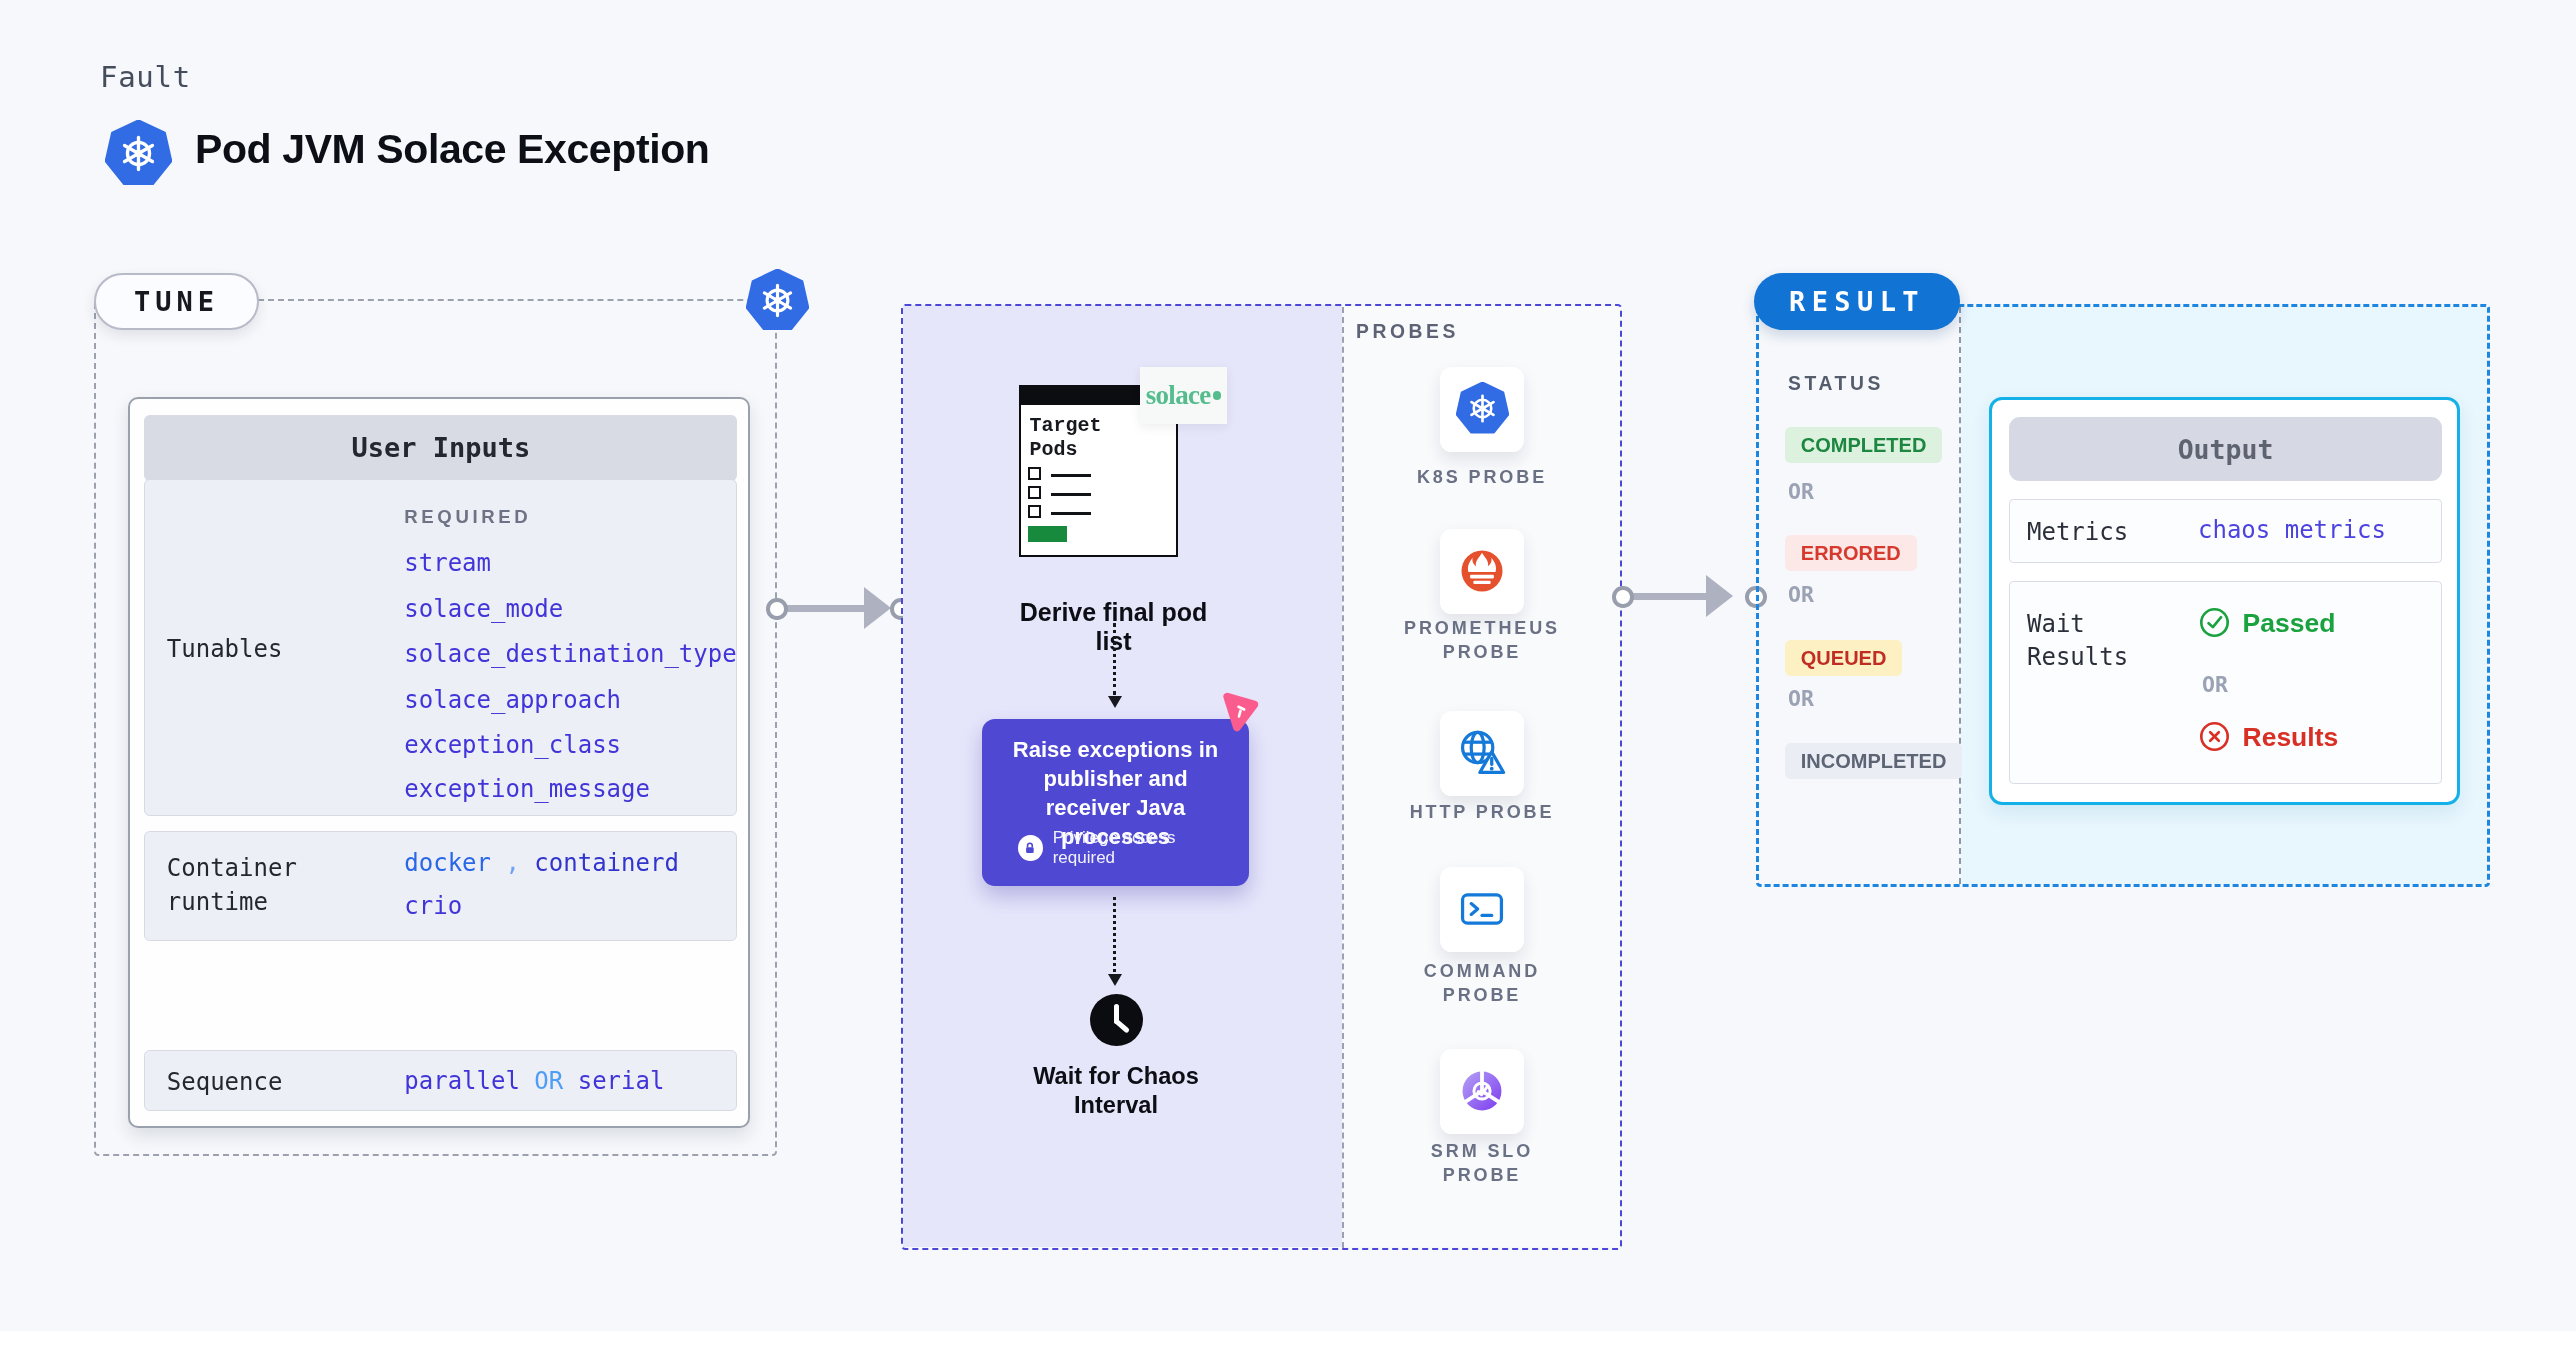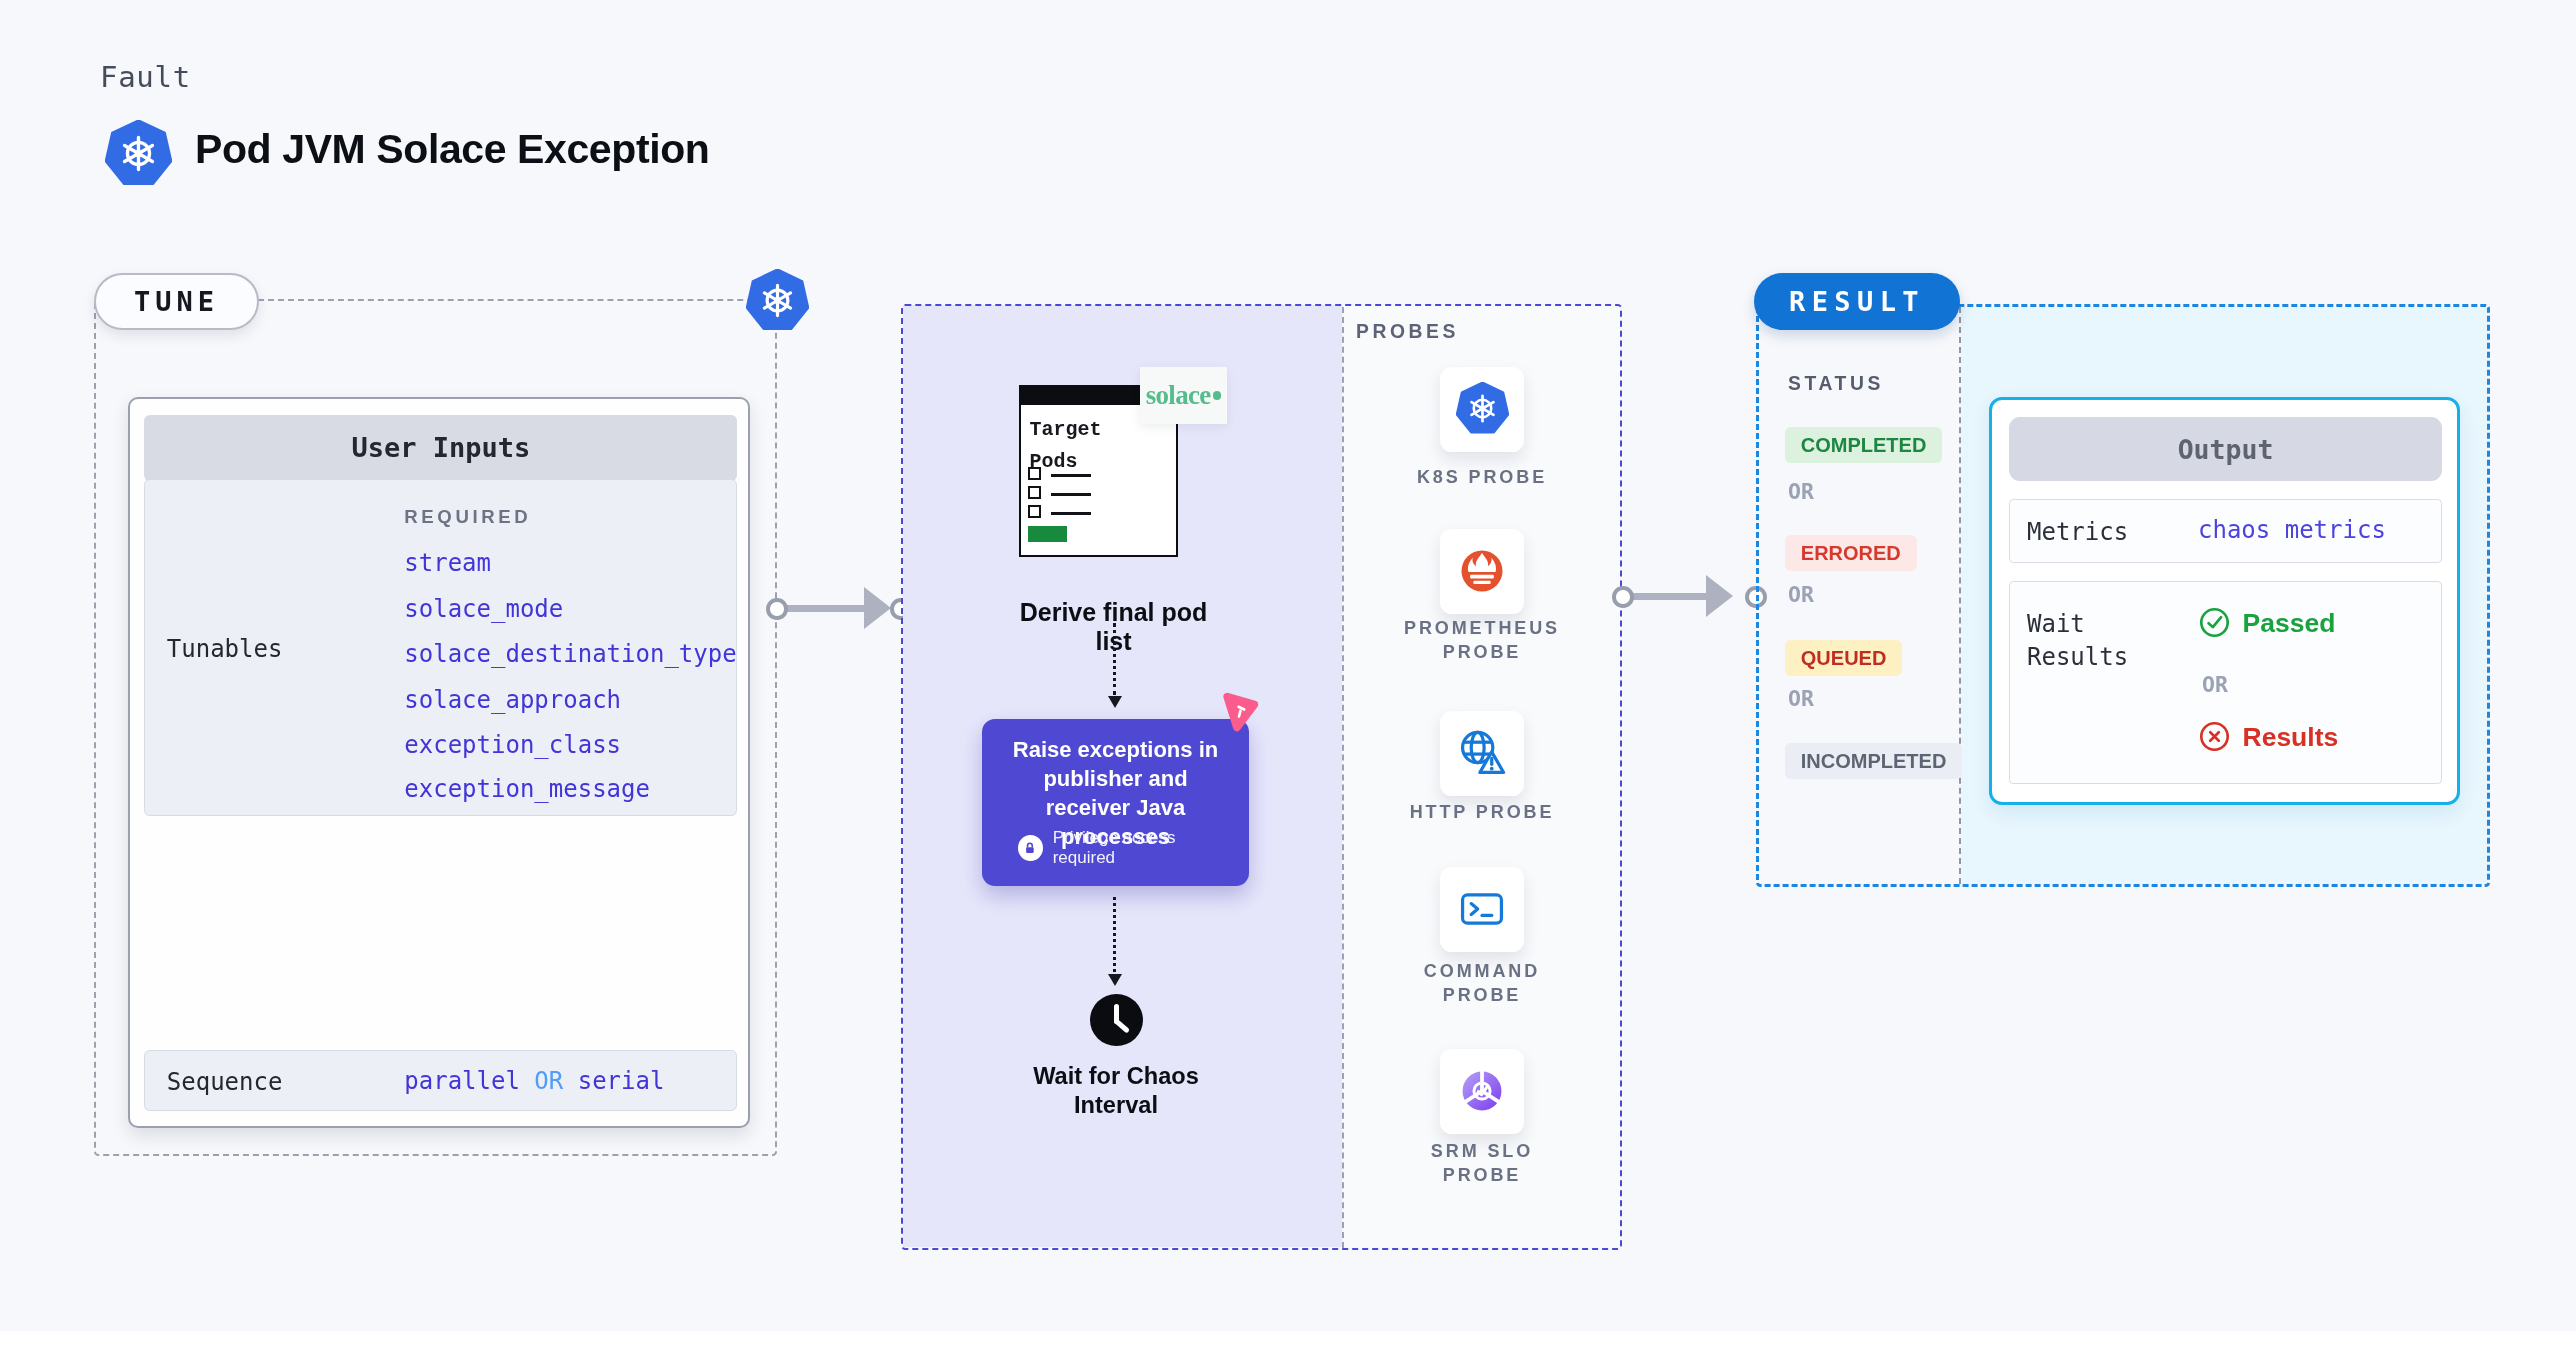--- a/index.html
+++ b/index.html
@@ -42,21 +42,21 @@
   .varrow{width:0;border-left:3.6px dotted #16181e;}
   .vhead{width:0;height:0;border-top:12px solid #16181e;border-left:7.2px solid transparent;border-right:7.2px solid transparent;}
 
   
   .lavender{background:#e6e6fb;}
   .probes-bg{background:#f8fafc;}
   .exec-divider{width:0;border-left:2.1px dashed #9aa1b0;}
   .doc-bar{background:#0c0d10;}
   .doc-body{background:#ffffff;border:2.9px solid #0c0d10;}
   .doc-title{font-family:"Liberation Mono","DejaVu Sans Mono",monospace;font-weight:700;
-             font-size:20px;line-height:32px;color:#17191e;}
+             font-size:20px;line-height:24px;color:#17191e;}
   .cbx{width:13px;height:13px;border:2.9px solid #101215;background:#fff;}
   .cbx-line{height:2.9px;background:#101215;}
   .doc-green{background:#178a3e;}
   .solace-box{background:#f7f9f8;display:flex;align-items:center;justify-content:center;box-shadow:0 2.9px 10px rgba(20,30,40,.08);}
   .solace-text{font-size:27px;font-weight:700;color:#55bd8d;letter-spacing:-0.7px;}
   .solace-dot{display:inline-block;width:8.6px;height:8.6px;border-radius:50%;background:#55bd8d;margin-left:2.1px;}
   .step-caption{font-size:25px;font-weight:700;color:#0c0e14;text-align:center;margin-top:16px;}
   .action-box{background:#4f48d2;border-radius:13px;box-shadow:0 10px 21.5px rgba(50,45,160,.28);}
   .action-text{color:#fff;font-size:22px;line-height:29px;font-weight:700;text-align:center;}
   .privilege{color:#f2f2fd;font-size:17px;}
@@ -140,20 +140,29 @@
       <div class="abs row-label mono" style="left:21.5px;top:152px;">Tunables</div>
       <div class="abs required" style="left:259px;top:26px;">REQUIRED</div>
       <div class="abs tunable mono" style="left:259px;top:69px;">stream</div>
       <div class="abs tunable mono" style="left:259px;top:115px;">solace_mode</div>
       <div class="abs tunable mono" style="left:259px;top:160px;">solace_destination_type</div>
       <div class="abs tunable mono" style="left:259px;top:206px;">solace_approach</div>
       <div class="abs tunable mono" style="left:259px;top:251px;">exception_class</div>
       <div class="abs tunable mono" style="left:259px;top:295px;">exception_message</div>
     </div>
 
+    <div class="abs ui-row" style="left:14.3px;top:432px;width:593px;height:110px;">
+      <div class="abs row-label mono" style="left:21.5px;top:18.6px;width:186px;">Container runtime</div>
+      <div class="abs mono" style="left:259px;top:17px;font-size:24px;">
+        <span class="val-docker">docker</span>
+        <span class="val-sep">,</span>
+        <span class="val-containerd">containerd</span>
+      </div>
+      <div class="abs mono val-link" style="left:259px;top:60px;font-size:24px;">crio</div>
+    </div>
 
 
     <div class="abs ui-row" style="left:14.3px;top:651px;width:593px;height:61px;">
       <div class="abs row-label mono" style="left:21.5px;top:14.3px;">Sequence</div>
       <div class="abs mono" style="left:259px;top:15.8px;font-size:24px;">
         <span class="val-link">parallel</span>
         <span class="val-or">OR</span>
         <span class="val-link">serial</span>
       </div>
     </div>

